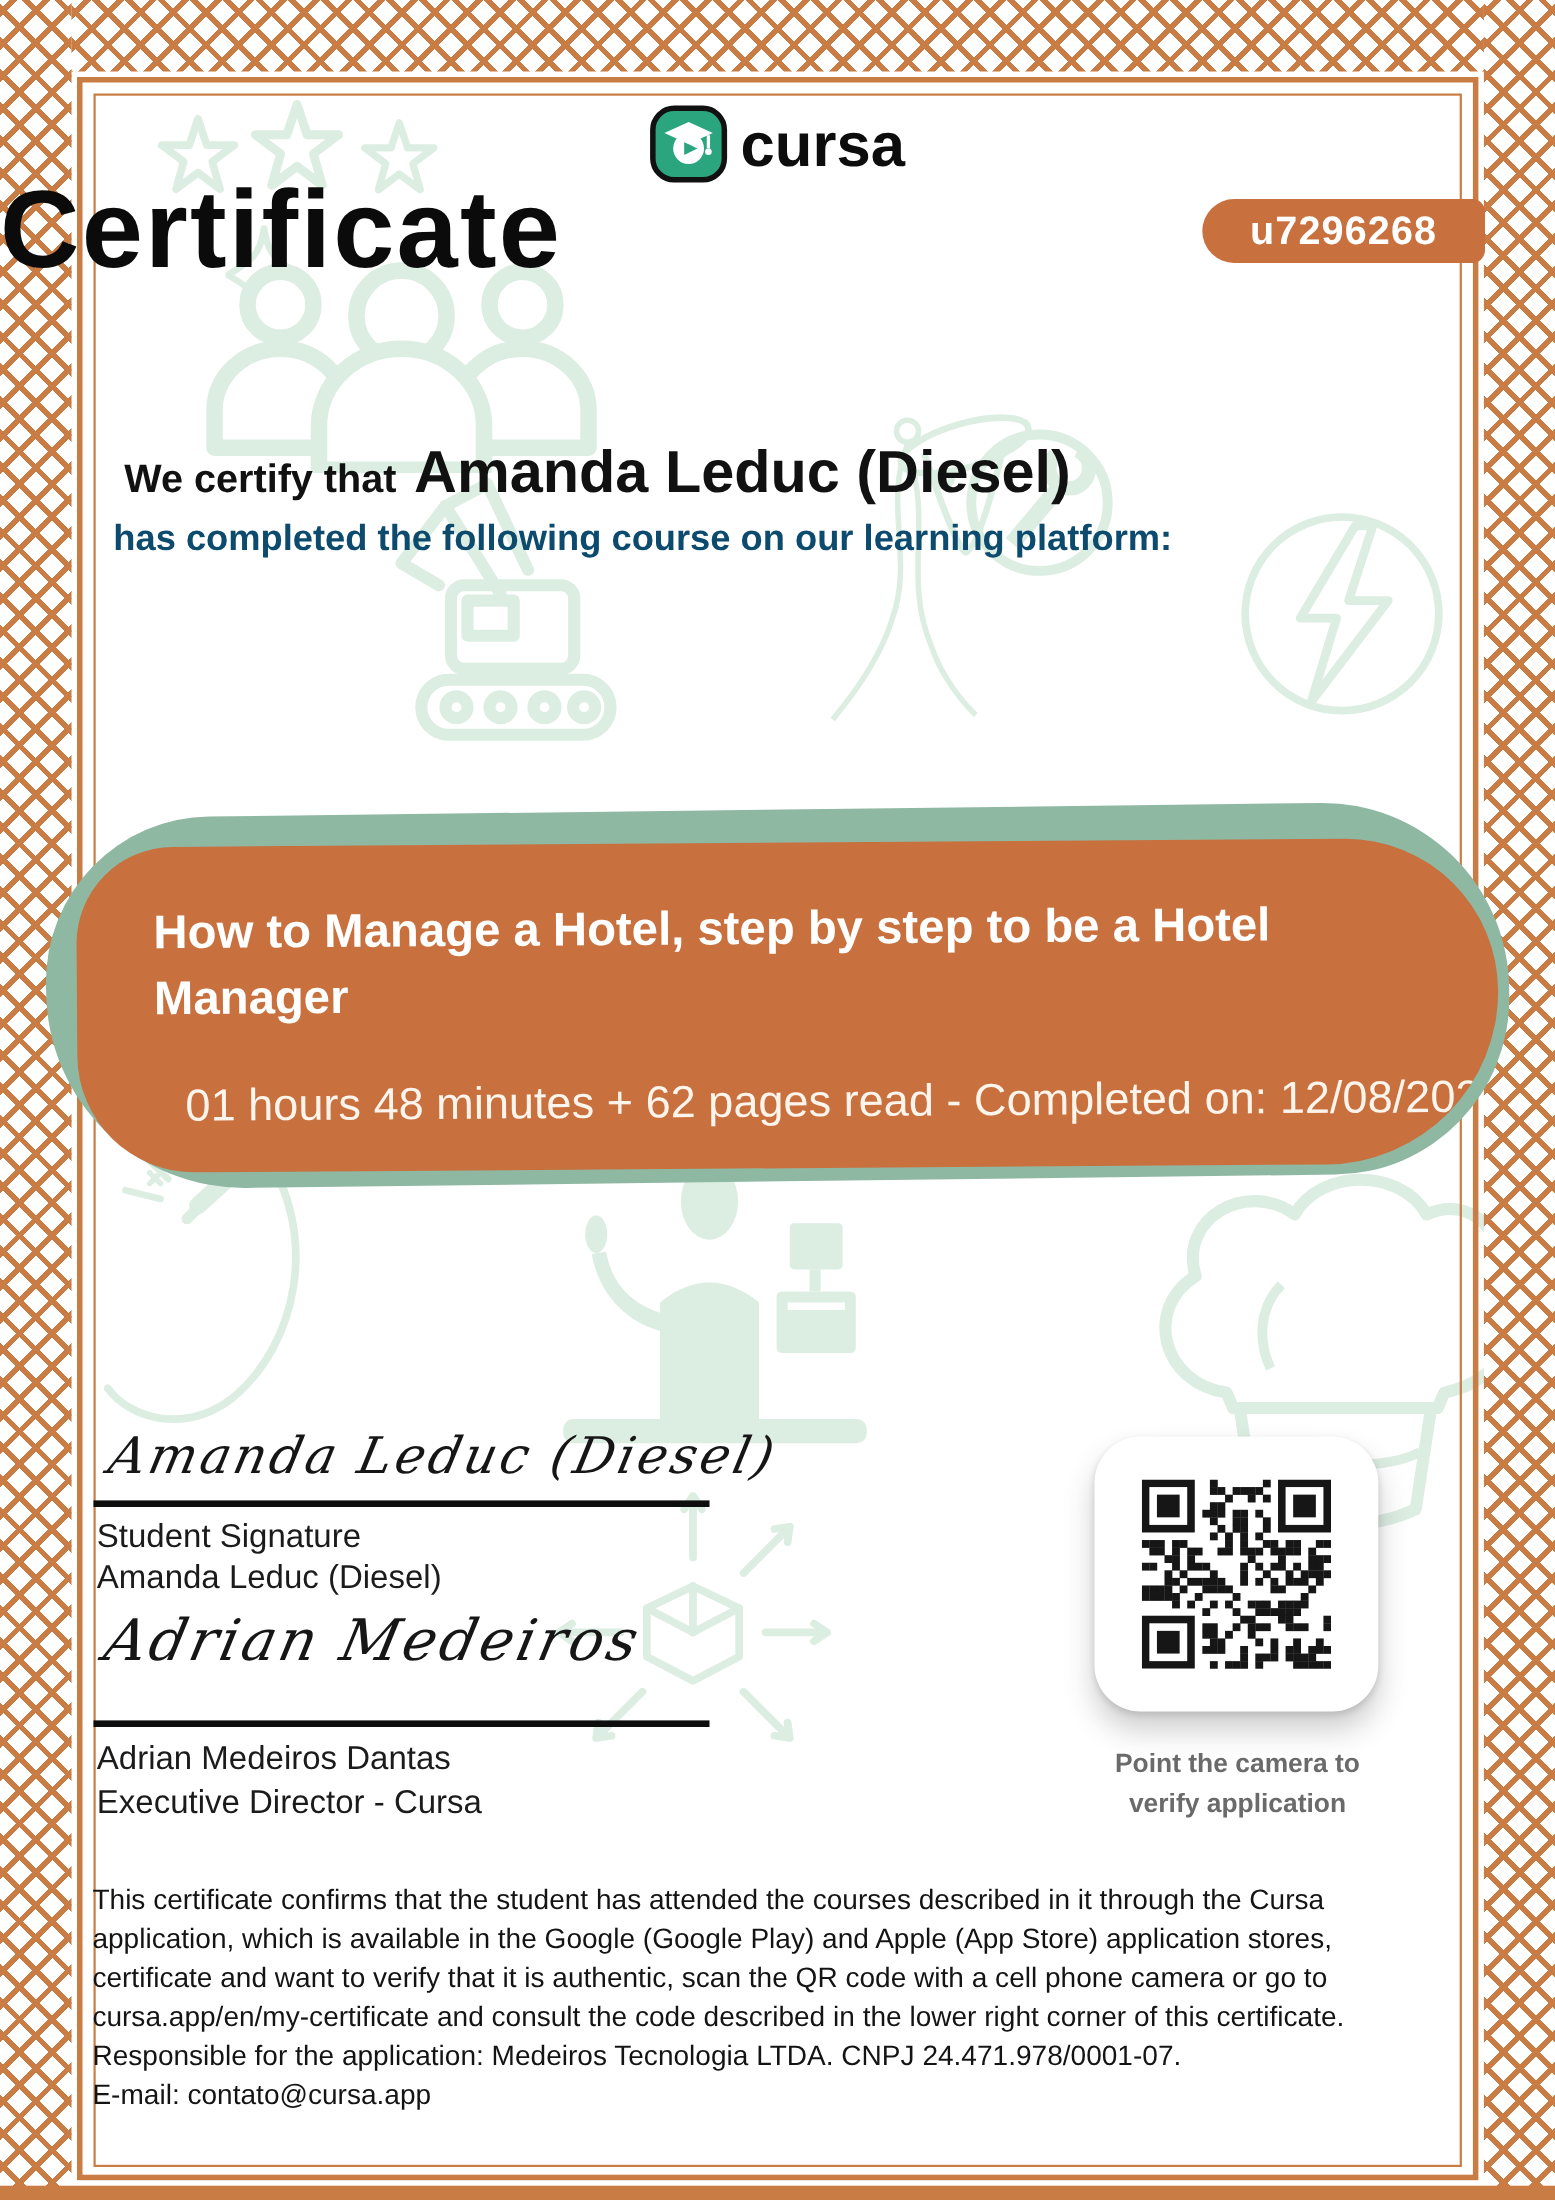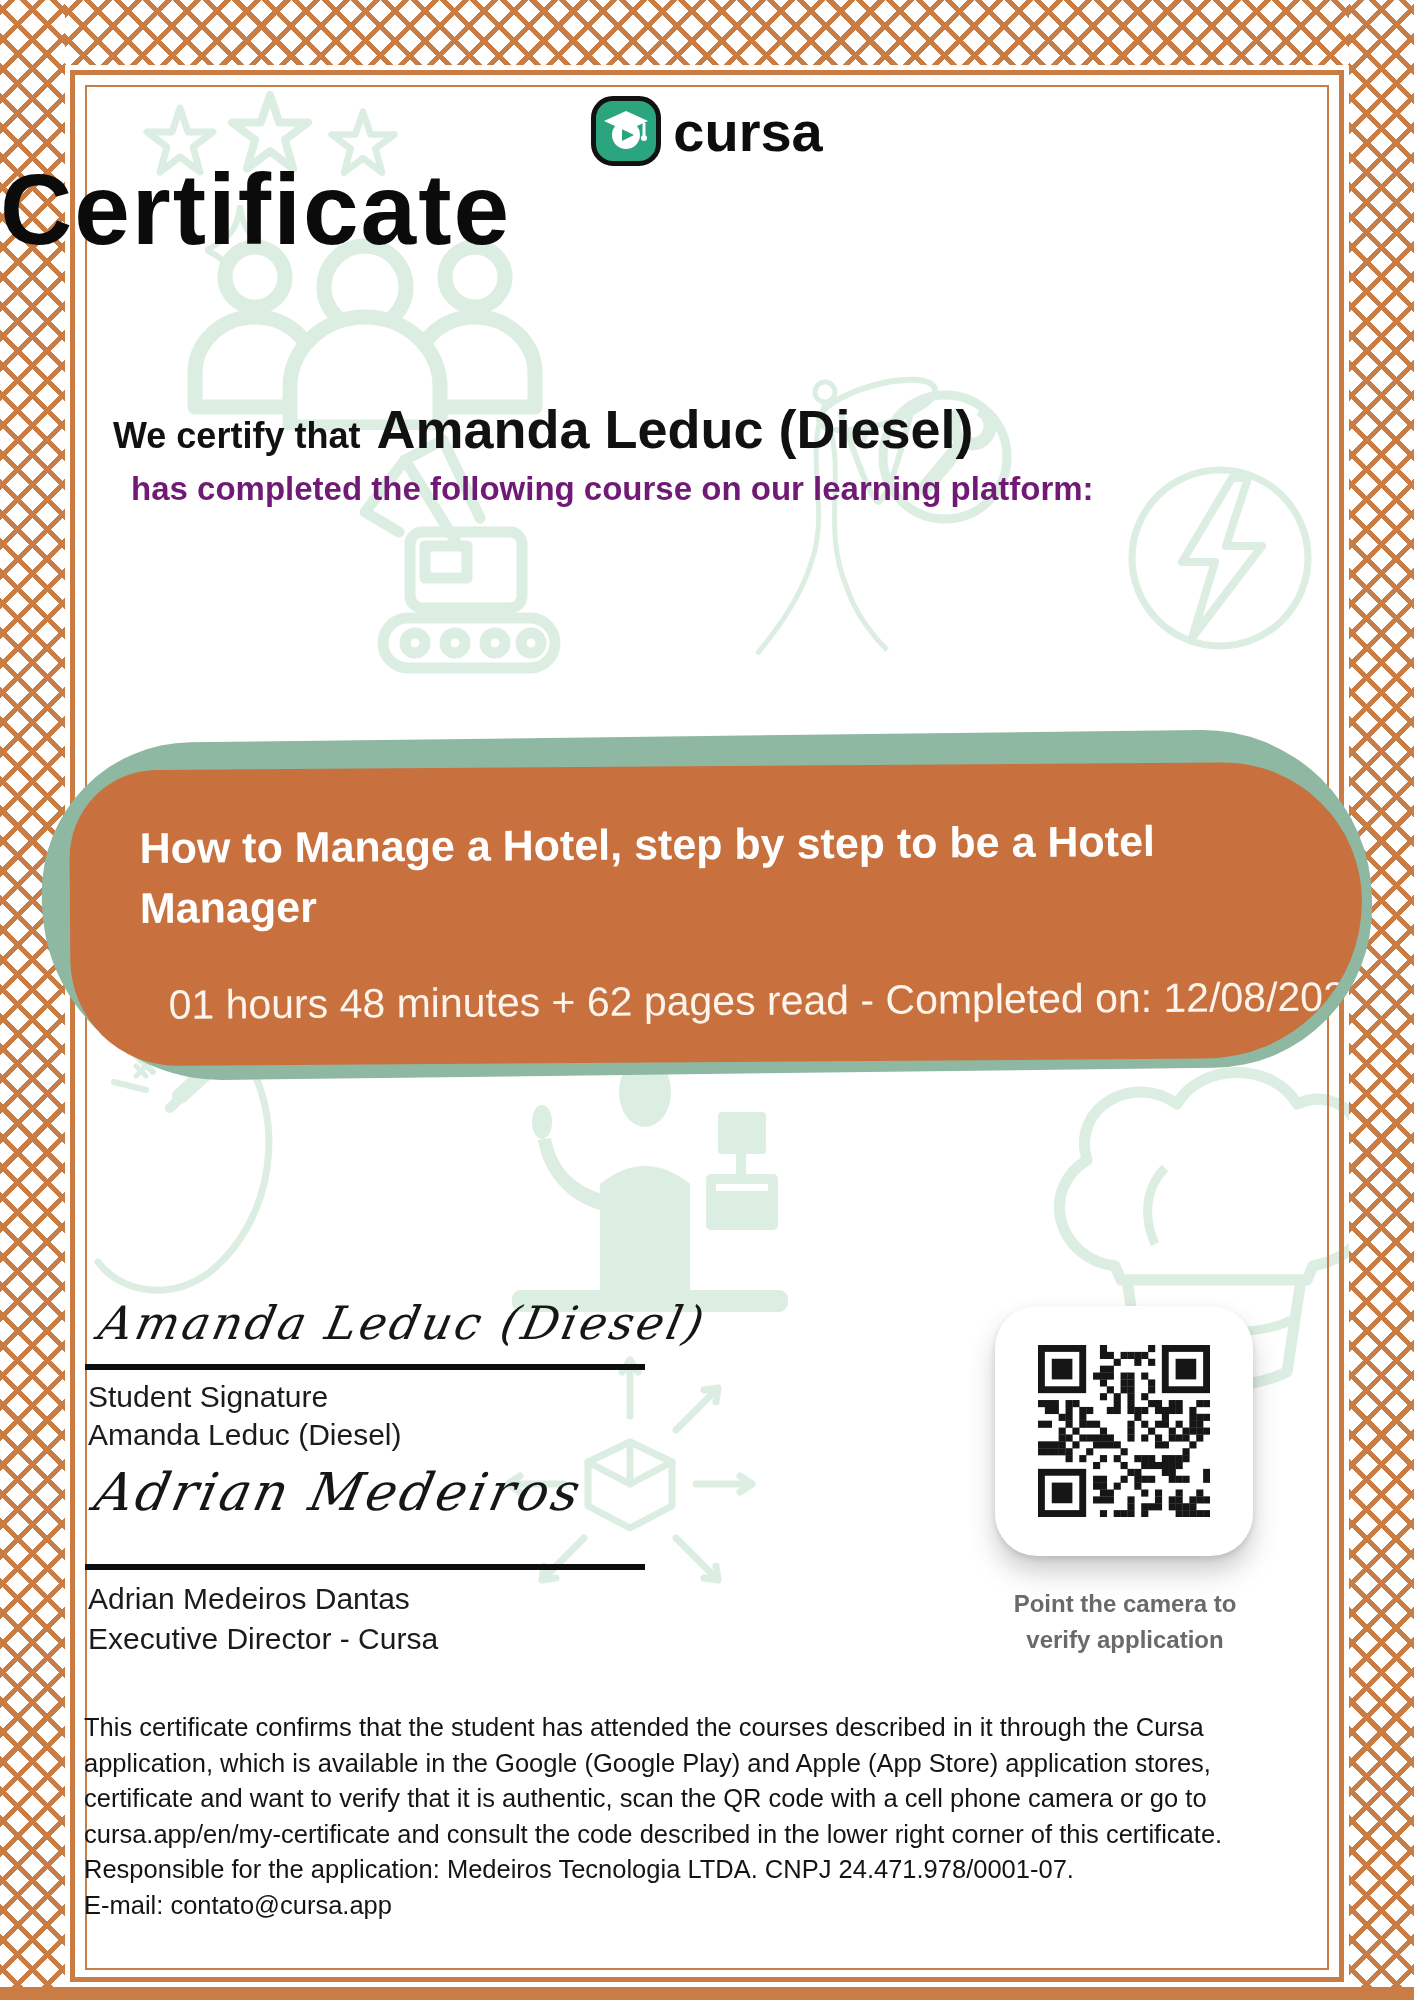--- a/index.html
+++ b/index.html
@@ -34,21 +34,21 @@
   #certificate-title{position:absolute;z-index:4;left:0;top:152px;width:1224px;text-align:left;
     font-size:100px;font-weight:bold;letter-spacing:2px;color:#0b0b0b;}
   #code-badge{position:absolute;z-index:5;left:1093px;top:181px;width:257px;height:58px;
     background:#C8703E;border-radius:30px 12px 12px 30px;color:#fff;font-size:36px;font-weight:bold;
     display:flex;align-items:center;justify-content:center;letter-spacing:1px;}
 
   
   #intro-line1{position:absolute;z-index:4;left:113px;top:398px;display:flex;align-items:baseline;gap:16px;color:#111;}
   #intro-prefix{font-size:36px;font-weight:bold;}
   #student-name{font-size:54px;font-weight:bold;}
-  #intro-line2{position:absolute;z-index:4;left:131px;top:470px;font-size:33px;font-weight:bold;color:#701a75;}
+  #intro-line2{position:absolute;z-index:4;left:103px;top:470px;font-size:33px;font-weight:bold;color:#0c4a6e;}
 
   
   #blob-sage{position:absolute;z-index:5;left:42px;top:736px;width:1330px;height:338px;background:#8FB8A3;
     border-radius:150px 170px 160px 180px;transform:rotate(-0.7deg);}
   #blob-orange{position:absolute;z-index:6;left:70px;top:766px;width:1292px;height:296px;background:#C8703E;
     border-radius:95px 150px 170px 115px;transform:rotate(-0.4deg);overflow:hidden;}
   #course-title{position:absolute;left:70px;top:48px;width:1185px;color:#fff;
     font-size:43px;font-weight:bold;line-height:60px;}
   #course-meta{position:absolute;left:98px;top:212px;white-space:nowrap;color:#fdf4ec;
     font-size:41px;font-weight:normal;}
@@ -209,20 +209,21 @@
         <path d="M22,24 L34,30 L22,36 Z" fill="#2BA57E"></path>
         <path d="M26,6 L48,16 L26,26 L4,16 Z" fill="#fff"></path>
         <path d="M44,18 L44,30" stroke="#fff" stroke-width="3"></path>
         <circle cx="44" cy="33" r="3" fill="#fff"></circle>
       </svg>
     </div>
     <div id="brand-wordmark">cursa</div>
   </div>
 
   <div id="certificate-title">Certificate</div>
+  <div id="code-badge">u7296268</div>
 
   <div id="intro-line1">
     <span id="intro-prefix">We certify that</span>
     <span id="student-name">Amanda Leduc (Diesel)</span>
   </div>
   <div id="intro-line2">has completed the following course on our learning platform:</div>
 
   <div id="blob-sage"></div>
   <div id="blob-orange">
     <div id="course-title">How to Manage a Hotel, step by step to be a Hotel Manager</div>

